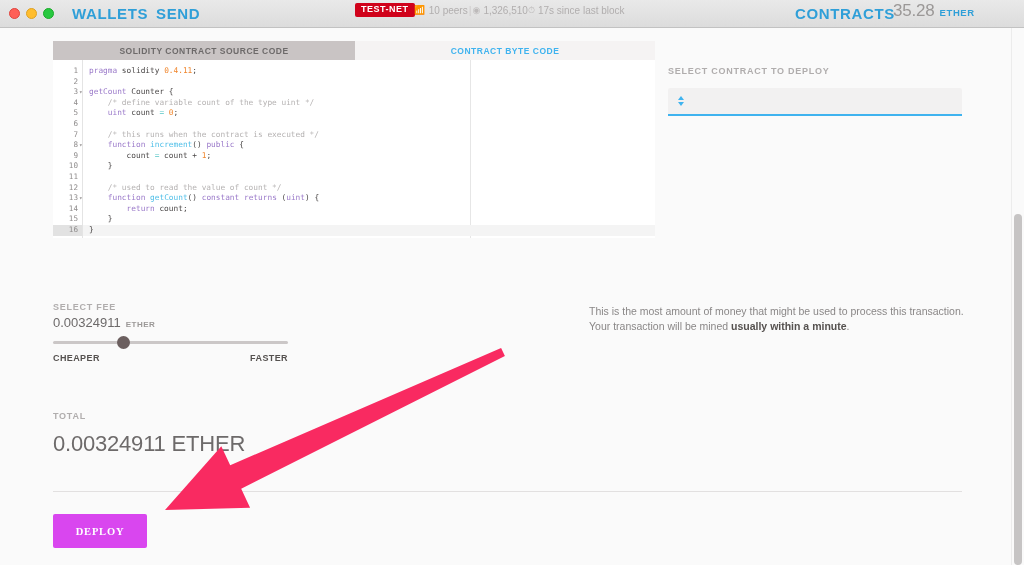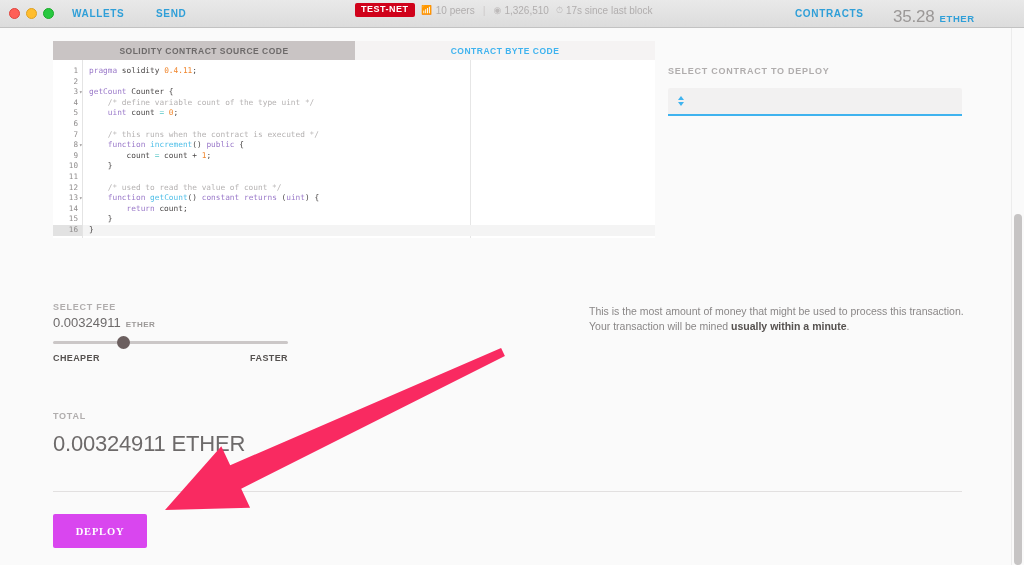--- a/index.html
+++ b/index.html
@@ -18,43 +18,43 @@
     border-bottom: 1px solid #c2c2c2;
     display: flex; align-items: center;
   }
   .lights { display: flex; gap: 6px; padding-left: 9px; width: 62px; }
   .light { width: 11px; height: 11px; border-radius: 50%; }
   .light.r { background: #ff5f57; border: .5px solid #e0443e; }
   .light.y { background: #ffbd2e; border: .5px solid #dea123; }
   .light.g { background: #28c840; border: .5px solid #1aab29; }
 
   .navlink {
-    font-size: 10px; letter-spacing: .65px; color: #2f9fd8;
+    font-size: 15px; letter-spacing: .65px; color: #2f9fd8;
     font-weight: 600; text-decoration: none; white-space: nowrap;
   }
   .nav-wallets { position: absolute; left: 72px; }
   .nav-send { position: absolute; left: 156px; }
   .nav-contracts { position: absolute; left: 795px; }
 
   .status {
     position: absolute; left: 355px; top: 0; height: 20px;
-    display: flex; align-items: center; gap: 7px;
+    display: flex; align-items: center; 
   }
   .badge-testnet {
     background: #d0021b; color: #fff; font-size: 9px; font-weight: 700;
     letter-spacing: .5px; padding: 2px 6px 3px; border-radius: 2px;
     line-height: 1;
   }
   .stat { font-size: 10px; color: #b1aeae; display: flex; align-items: center; gap: 3px; white-space: nowrap;}
   .stat .ic { font-size: 9px; color: #bdbaba; }
   .sep { color: #cfcccc; font-size: 11px; padding: 0 1px;}
 
   .balance {
     position: absolute; left: 893px; top: 0; height: 28px;
-    display: flex; align-items: baseline; gap: 5px; padding-top: 7px;
+    display: flex; align-items: baseline; gap: 5px; padding-top: 1px;
   }
   .balance .amt { font-size: 17px; color: #9b9897; font-weight: 300; letter-spacing: -.2px;}
   .balance .unit { font-size: 9.5px; color: #2f9fd8; font-weight: 700; letter-spacing: .6px;}
 
   
   .tabs {
     position: absolute; left: 53px; top: 41px; width: 602px; height: 19px;
     display: flex;
   }
   .tab {

